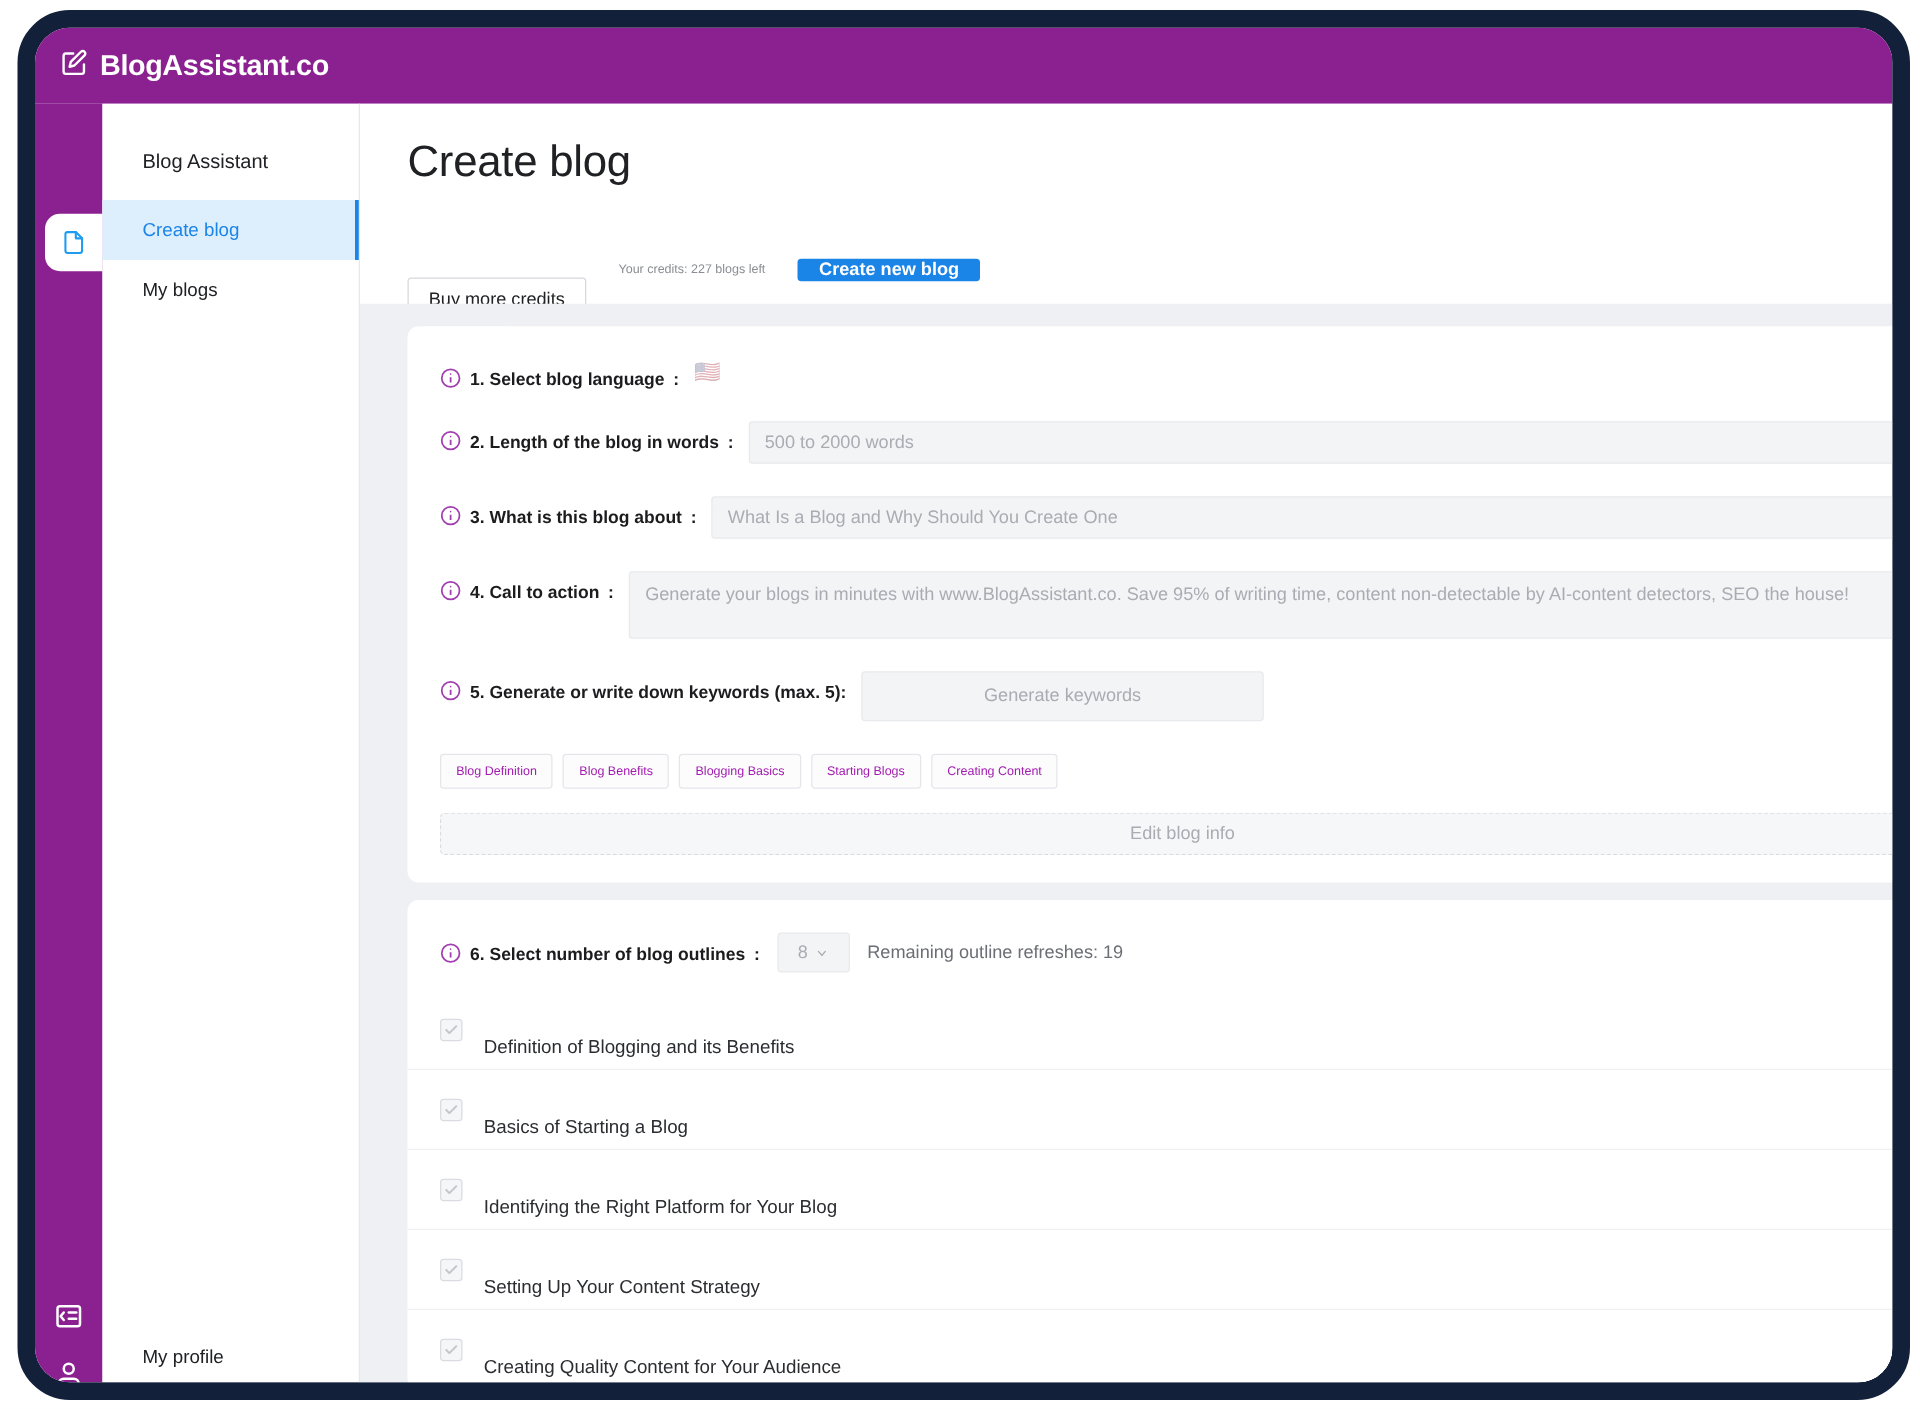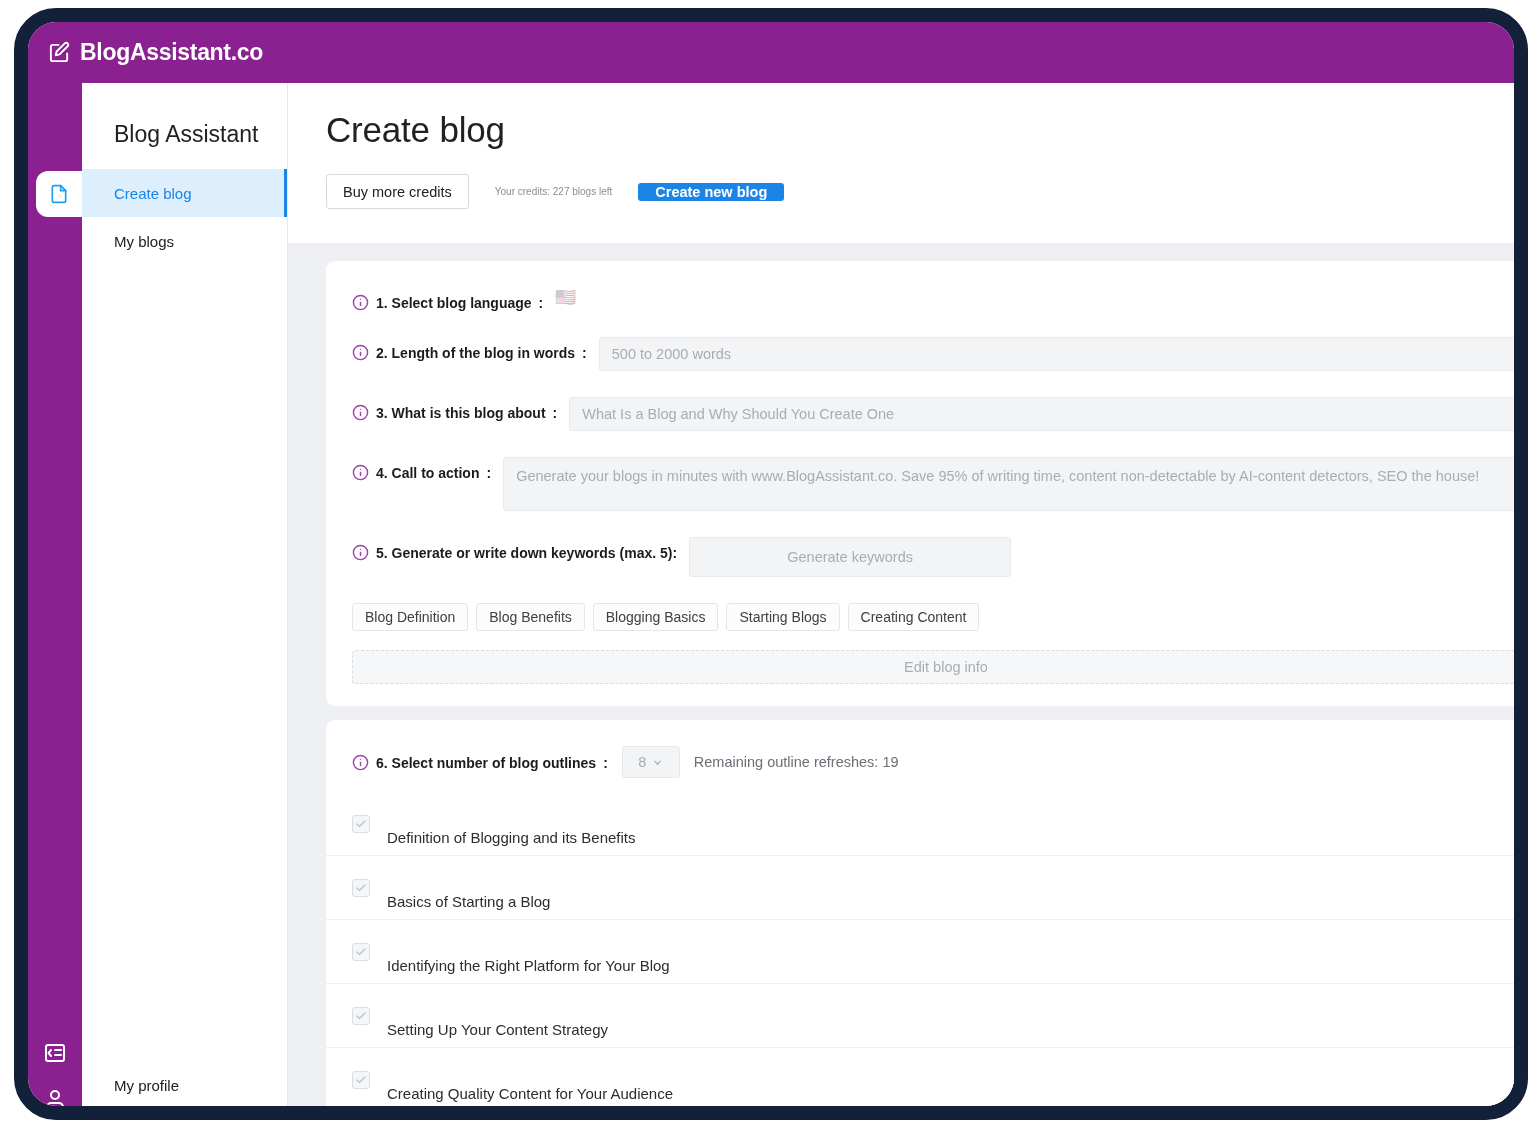--- a/index.html
+++ b/index.html
@@ -32,21 +32,21 @@
   #topbar {
     position: absolute;
     left: 0; top: 0;
     width: 100%; height: 61px;
     background: #8b2191;
     display: flex;
     align-items: center;
     padding-left: 20px;
   }
   #brand {
-    display: flex; align-items: center; gap: 9px;
+    display: flex; gap: 9px;
   }
   #brand-icon { width: 23px; height: 23px; display:block; }
   #brand-text {
     color: #ffffff;
     font-size: 23px;
     font-weight: bold;
     letter-spacing: -0.3px;
   }
 
   
@@ -74,21 +74,21 @@
 
   
   #sidebar {
     position: absolute;
     left: 54px; top: 61px; bottom: 0;
     width: 206px;
     background: #ffffff;
     border-right: 1px solid #e6e8ed;
   }
   #sidebar-title {
-    font-size: 23px;
+    font-size: 16px;
     color: #202124;
     padding: 38px 0 0 32px;
     font-weight: normal;
   }
   .nav-item {
     position: relative;
     height: 48px;
     display: flex; align-items: center;
     padding-left: 32px;
     font-size: 15px;
@@ -143,20 +143,21 @@
   #buy-credits-btn {
     border: 1px solid #d6d8dd;
     background: #ffffff;
     border-radius: 3px;
     height: 35px;
     padding: 0 16px;
     font-size: 14.5px;
     color: #202124;
     font-family: inherit;
     cursor: pointer;
+    margin-top: 48px;
   }
   #credits-text {
     font-size: 10px;
     color: #8a8d93;
   }
   #create-new-blog-btn {
     background: #1b84e7;
     border: none;
     border-radius: 3px;
     height: 18px;
@@ -248,22 +249,22 @@
     gap: 8px;
     margin: 22px 0 0 26px;
   }
   .chip {
     border: 1px solid #e4e6ea;
     background: #fcfcfd;
     border-radius: 3px;
     height: 28px;
     padding: 0 12px;
     display: flex; align-items: center;
-    font-size: 14px;
-    color: #404040;
+    font-size: 10px;
+    color: #a21caf;
     white-space: nowrap;
     cursor: pointer;
   }
   #edit-blog-info-btn {
     margin: 19px 0 0 26px;
     margin-right: 14px;
     border: 1px dashed #d9dce1;
     background: #f6f7f9;
     border-radius: 4px;
     height: 34px;

